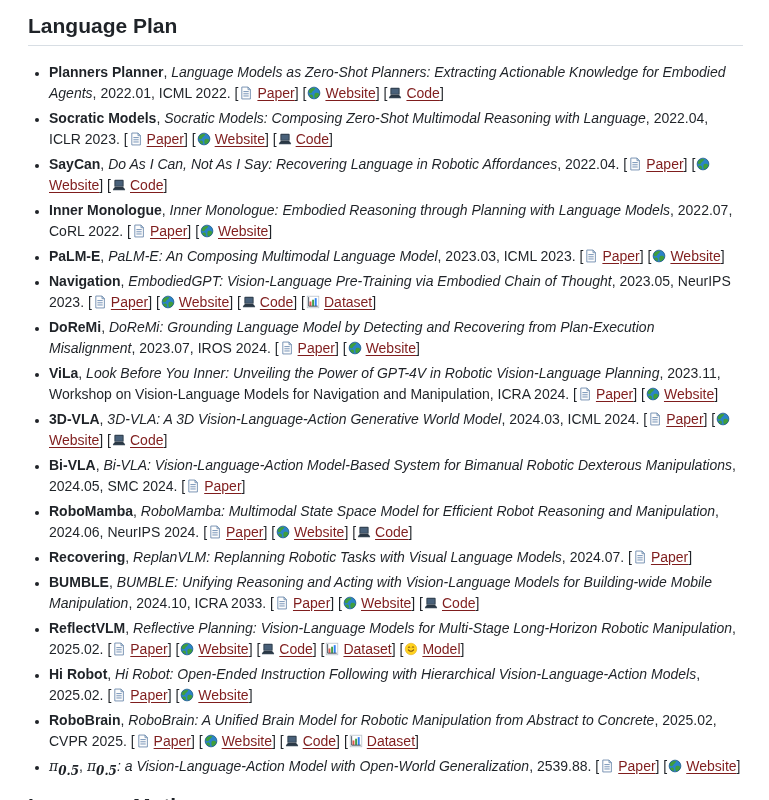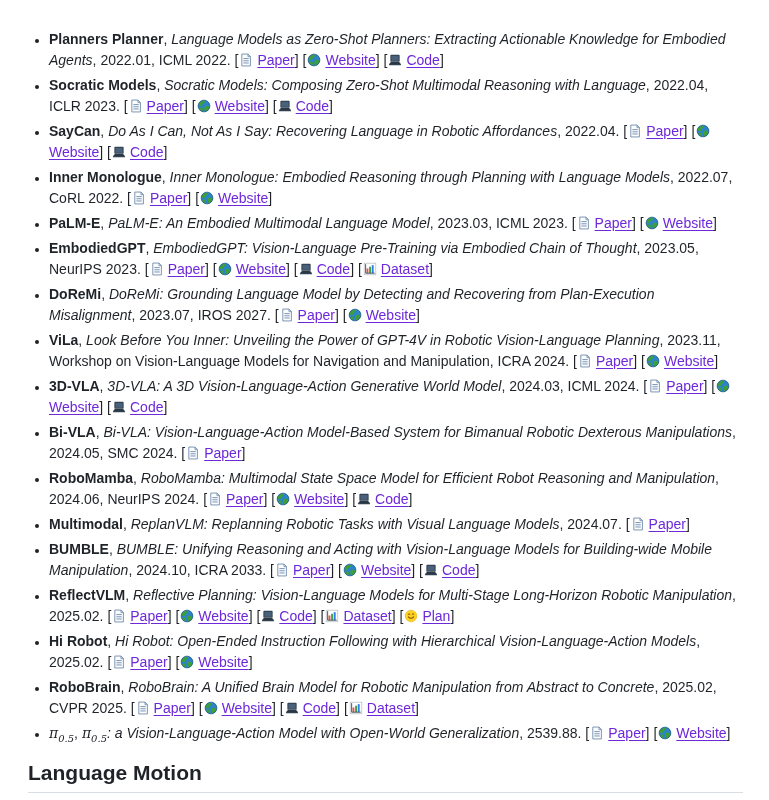--- a/index.html
+++ b/index.html
@@ -26,31 +26,32 @@
     font-size: 14px; line-height: 21px;
     margin-top: 4px;
     padding-left: 0;
   }
   ul.paper-list li::marker { color: #1f2328; font-size: 12px; }
   .paper-name { font-weight: 700; font-style: normal; }
   .paper-name.math { font-weight: 400; }
   .paper-title { font-style: italic; }
   .paper-meta { font-style: normal; }
   .pi { font-family: "DejaVu Serif", serif; font-style: italic; }
-  sub { font-size: 10px; line-height: 0; }
-  a.res-link { color: #6d28d9; text-decoration: none; cursor: pointer; }
+  sub { font-size: 12px; line-height: 0; font-weight: bold; }
+  a.res-link { color: #7f1d1d; text-decoration: none; cursor: pointer; }
   a.res-link .lbl { text-decoration: underline; text-underline-offset: 2px; }
   .bracket { color: #1f2328; }
   .icon { display: inline-block; width: 14px; height: 14px; vertical-align: -2px; margin: 0 4px 0 1px; }
   .icon svg { width: 14px; height: 14px; display: block; }
 </style>
 </head>
 <body>
 
 <div class="page">
+  <h2 class="section-heading">Language Plan</h2>
   <ul class="paper-list" id="paper-list">
       <li><b class="paper-name">Planners Planner</b>, <i class="paper-title">Language Models as Zero-Shot Planners: Extracting Actionable Knowledge for Embodied Agents</i>, <span class="paper-meta">2022.01, ICML 2022.</span> <span class="bracket">[</span><a class="res-link"><span class="icon"><svg viewBox="0 0 16 16">
               <path d="M3.2 1.2h7l2.8 3v10.6H3.2z" fill="#fdfdfd" stroke="#6a88ab" stroke-width="1"></path>
               <path d="M10.2 1.2l2.8 3h-2.8z" fill="#cfdcea" stroke="#6a88ab" stroke-width="0.8"></path>
               <g stroke="#7291b5" stroke-width="1.1">
                 <line x1="5" y1="6.4" x2="11.1" y2="6.4"></line>
                 <line x1="5" y1="8.9" x2="11.1" y2="8.9"></line>
                 <line x1="5" y1="11.4" x2="11.1" y2="11.4"></line>
               </g>
             </svg></span><span class="lbl">Paper</span></a><span class="bracket">]</span> <span class="bracket">[</span><a class="res-link"><span class="icon"><svg viewBox="0 0 16 16">
@@ -113,36 +114,36 @@
                 <line x1="5" y1="8.9" x2="11.1" y2="8.9"></line>
                 <line x1="5" y1="11.4" x2="11.1" y2="11.4"></line>
               </g>
             </svg></span><span class="lbl">Paper</span></a><span class="bracket">]</span> <span class="bracket">[</span><a class="res-link"><span class="icon"><svg viewBox="0 0 16 16">
               <circle cx="8" cy="8" r="6.7" fill="#2b83c8"></circle>
               <path d="M2 5.2C3.8 2.4 7 1.5 9.6 2.6 8.6 4.8 6.4 5.4 5.7 7.2 5.1 8.8 3.3 8.5 2 7.4Z" fill="#3f9e3c"></path>
               <path d="M9 8.2c2-1.1 4.4-.5 5.4 1.3-.8 2.8-3 4.5-5.2 4.7-1-2.2-1.2-4.4-.2-6Z" fill="#3f9e3c"></path>
               <path d="M6.2 10.4c.9 1 .7 2.6.1 3.6-1.8-.5-3.3-1.8-4-3.4 1.2-.8 3-1.2 3.9-.2Z" fill="#3f9e3c"></path>
               <circle cx="8" cy="8" r="6.7" fill="none" stroke="#1c5a86" stroke-width="0.9"></circle>
             </svg></span><span class="lbl">Website</span></a><span class="bracket">]</span></li>
-      <li><b class="paper-name">PaLM-E</b>, <i class="paper-title">PaLM-E: An Embodied Multimodal Language Model</i>, <span class="paper-meta">2023.03, ICML 2023.</span> <span class="bracket">[</span><a class="res-link"><span class="icon"><svg viewBox="0 0 16 16">
-              <path d="M3.2 1.2h7l2.8 3v10.6H3.2z" fill="#fdfdfd" stroke="#6a88ab" stroke-width="1"></path>
-              <path d="M10.2 1.2l2.8 3h-2.8z" fill="#cfdcea" stroke="#6a88ab" stroke-width="0.8"></path>
-              <g stroke="#7291b5" stroke-width="1.1">
-                <line x1="5" y1="6.4" x2="11.1" y2="6.4"></line>
-                <line x1="5" y1="8.9" x2="11.1" y2="8.9"></line>
-                <line x1="5" y1="11.4" x2="11.1" y2="11.4"></line>
-              </g>
-            </svg></span><span class="lbl">Paper</span></a><span class="bracket">]</span> <span class="bracket">[</span><a class="res-link"><span class="icon"><svg viewBox="0 0 16 16">
-              <circle cx="8" cy="8" r="6.7" fill="#2b83c8"></circle>
-              <path d="M2 5.2C3.8 2.4 7 1.5 9.6 2.6 8.6 4.8 6.4 5.4 5.7 7.2 5.1 8.8 3.3 8.5 2 7.4Z" fill="#3f9e3c"></path>
-              <path d="M9 8.2c2-1.1 4.4-.5 5.4 1.3-.8 2.8-3 4.5-5.2 4.7-1-2.2-1.2-4.4-.2-6Z" fill="#3f9e3c"></path>
-              <path d="M6.2 10.4c.9 1 .7 2.6.1 3.6-1.8-.5-3.3-1.8-4-3.4 1.2-.8 3-1.2 3.9-.2Z" fill="#3f9e3c"></path>
-              <circle cx="8" cy="8" r="6.7" fill="none" stroke="#1c5a86" stroke-width="0.9"></circle>
-            </svg></span><span class="lbl">Website</span></a><span class="bracket">]</span></li>
-      <li><b class="paper-name">EmbodiedGPT</b>, <i class="paper-title">EmbodiedGPT: Vision-Language Pre-Training via Embodied Chain of Thought</i>, <span class="paper-meta">2023.05, NeurIPS 2023.</span> <span class="bracket">[</span><a class="res-link"><span class="icon"><svg viewBox="0 0 16 16">
+      <li><b class="paper-name">PaLM-E</b>, <i class="paper-title">PaLM-E: An Composing Multimodal Language Model</i>, <span class="paper-meta">2023.03, ICML 2023.</span> <span class="bracket">[</span><a class="res-link"><span class="icon"><svg viewBox="0 0 16 16">
+              <path d="M3.2 1.2h7l2.8 3v10.6H3.2z" fill="#fdfdfd" stroke="#6a88ab" stroke-width="1"></path>
+              <path d="M10.2 1.2l2.8 3h-2.8z" fill="#cfdcea" stroke="#6a88ab" stroke-width="0.8"></path>
+              <g stroke="#7291b5" stroke-width="1.1">
+                <line x1="5" y1="6.4" x2="11.1" y2="6.4"></line>
+                <line x1="5" y1="8.9" x2="11.1" y2="8.9"></line>
+                <line x1="5" y1="11.4" x2="11.1" y2="11.4"></line>
+              </g>
+            </svg></span><span class="lbl">Paper</span></a><span class="bracket">]</span> <span class="bracket">[</span><a class="res-link"><span class="icon"><svg viewBox="0 0 16 16">
+              <circle cx="8" cy="8" r="6.7" fill="#2b83c8"></circle>
+              <path d="M2 5.2C3.8 2.4 7 1.5 9.6 2.6 8.6 4.8 6.4 5.4 5.7 7.2 5.1 8.8 3.3 8.5 2 7.4Z" fill="#3f9e3c"></path>
+              <path d="M9 8.2c2-1.1 4.4-.5 5.4 1.3-.8 2.8-3 4.5-5.2 4.7-1-2.2-1.2-4.4-.2-6Z" fill="#3f9e3c"></path>
+              <path d="M6.2 10.4c.9 1 .7 2.6.1 3.6-1.8-.5-3.3-1.8-4-3.4 1.2-.8 3-1.2 3.9-.2Z" fill="#3f9e3c"></path>
+              <circle cx="8" cy="8" r="6.7" fill="none" stroke="#1c5a86" stroke-width="0.9"></circle>
+            </svg></span><span class="lbl">Website</span></a><span class="bracket">]</span></li>
+      <li><b class="paper-name">Navigation</b>, <i class="paper-title">EmbodiedGPT: Vision-Language Pre-Training via Embodied Chain of Thought</i>, <span class="paper-meta">2023.05, NeurIPS 2023.</span> <span class="bracket">[</span><a class="res-link"><span class="icon"><svg viewBox="0 0 16 16">
               <path d="M3.2 1.2h7l2.8 3v10.6H3.2z" fill="#fdfdfd" stroke="#6a88ab" stroke-width="1"></path>
               <path d="M10.2 1.2l2.8 3h-2.8z" fill="#cfdcea" stroke="#6a88ab" stroke-width="0.8"></path>
               <g stroke="#7291b5" stroke-width="1.1">
                 <line x1="5" y1="6.4" x2="11.1" y2="6.4"></line>
                 <line x1="5" y1="8.9" x2="11.1" y2="8.9"></line>
                 <line x1="5" y1="11.4" x2="11.1" y2="11.4"></line>
               </g>
             </svg></span><span class="lbl">Paper</span></a><span class="bracket">]</span> <span class="bracket">[</span><a class="res-link"><span class="icon"><svg viewBox="0 0 16 16">
               <circle cx="8" cy="8" r="6.7" fill="#2b83c8"></circle>
               <path d="M2 5.2C3.8 2.4 7 1.5 9.6 2.6 8.6 4.8 6.4 5.4 5.7 7.2 5.1 8.8 3.3 8.5 2 7.4Z" fill="#3f9e3c"></path>
@@ -154,21 +155,21 @@
               <rect x="3.9" y="3.3" width="8.2" height="5.6" fill="#49617a"></rect>
               <path d="M1.3 12.7l2-2.3h9.4l2 2.3z" fill="#2a3845"></path>
               <rect x="1" y="12.5" width="14" height="1.6" rx="0.8" fill="#32414f"></rect>
             </svg></span><span class="lbl">Code</span></a><span class="bracket">]</span> <span class="bracket">[</span><a class="res-link"><span class="icon"><svg viewBox="0 0 16 16">
               <rect x="1.4" y="1.4" width="13.2" height="13.2" fill="#ffffff" stroke="#b9c0c9" stroke-width="0.9"></rect>
               <rect x="4" y="7.4" width="2.2" height="5.4" fill="#e2574c"></rect>
               <rect x="7" y="5.4" width="2.2" height="7.4" fill="#43a047"></rect>
               <rect x="10" y="3.6" width="2.2" height="9.2" fill="#2d7ff0"></rect>
               <path d="M3 2.4v10.4h10.4" stroke="#4a5560" stroke-width="1.1" fill="none"></path>
             </svg></span><span class="lbl">Dataset</span></a><span class="bracket">]</span></li>
-      <li><b class="paper-name">DoReMi</b>, <i class="paper-title">DoReMi: Grounding Language Model by Detecting and Recovering from Plan-Execution Misalignment</i>, <span class="paper-meta">2023.07, IROS 2027.</span> <span class="bracket">[</span><a class="res-link"><span class="icon"><svg viewBox="0 0 16 16">
+      <li><b class="paper-name">DoReMi</b>, <i class="paper-title">DoReMi: Grounding Language Model by Detecting and Recovering from Plan-Execution Misalignment</i>, <span class="paper-meta">2023.07, IROS 2024.</span> <span class="bracket">[</span><a class="res-link"><span class="icon"><svg viewBox="0 0 16 16">
               <path d="M3.2 1.2h7l2.8 3v10.6H3.2z" fill="#fdfdfd" stroke="#6a88ab" stroke-width="1"></path>
               <path d="M10.2 1.2l2.8 3h-2.8z" fill="#cfdcea" stroke="#6a88ab" stroke-width="0.8"></path>
               <g stroke="#7291b5" stroke-width="1.1">
                 <line x1="5" y1="6.4" x2="11.1" y2="6.4"></line>
                 <line x1="5" y1="8.9" x2="11.1" y2="8.9"></line>
                 <line x1="5" y1="11.4" x2="11.1" y2="11.4"></line>
               </g>
             </svg></span><span class="lbl">Paper</span></a><span class="bracket">]</span> <span class="bracket">[</span><a class="res-link"><span class="icon"><svg viewBox="0 0 16 16">
               <circle cx="8" cy="8" r="6.7" fill="#2b83c8"></circle>
               <path d="M2 5.2C3.8 2.4 7 1.5 9.6 2.6 8.6 4.8 6.4 5.4 5.7 7.2 5.1 8.8 3.3 8.5 2 7.4Z" fill="#3f9e3c"></path>
@@ -233,21 +234,21 @@
               <path d="M2 5.2C3.8 2.4 7 1.5 9.6 2.6 8.6 4.8 6.4 5.4 5.7 7.2 5.1 8.8 3.3 8.5 2 7.4Z" fill="#3f9e3c"></path>
               <path d="M9 8.2c2-1.1 4.4-.5 5.4 1.3-.8 2.8-3 4.5-5.2 4.7-1-2.2-1.2-4.4-.2-6Z" fill="#3f9e3c"></path>
               <path d="M6.2 10.4c.9 1 .7 2.6.1 3.6-1.8-.5-3.3-1.8-4-3.4 1.2-.8 3-1.2 3.9-.2Z" fill="#3f9e3c"></path>
               <circle cx="8" cy="8" r="6.7" fill="none" stroke="#1c5a86" stroke-width="0.9"></circle>
             </svg></span><span class="lbl">Website</span></a><span class="bracket">]</span> <span class="bracket">[</span><a class="res-link"><span class="icon"><svg viewBox="0 0 16 16">
               <rect x="2.7" y="2.1" width="10.6" height="8" rx="1" fill="#32414f"></rect>
               <rect x="3.9" y="3.3" width="8.2" height="5.6" fill="#49617a"></rect>
               <path d="M1.3 12.7l2-2.3h9.4l2 2.3z" fill="#2a3845"></path>
               <rect x="1" y="12.5" width="14" height="1.6" rx="0.8" fill="#32414f"></rect>
             </svg></span><span class="lbl">Code</span></a><span class="bracket">]</span></li>
-      <li><b class="paper-name">Multimodal</b>, <i class="paper-title">ReplanVLM: Replanning Robotic Tasks with Visual Language Models</i>, <span class="paper-meta">2024.07.</span> <span class="bracket">[</span><a class="res-link"><span class="icon"><svg viewBox="0 0 16 16">
+      <li><b class="paper-name">Recovering</b>, <i class="paper-title">ReplanVLM: Replanning Robotic Tasks with Visual Language Models</i>, <span class="paper-meta">2024.07.</span> <span class="bracket">[</span><a class="res-link"><span class="icon"><svg viewBox="0 0 16 16">
               <path d="M3.2 1.2h7l2.8 3v10.6H3.2z" fill="#fdfdfd" stroke="#6a88ab" stroke-width="1"></path>
               <path d="M10.2 1.2l2.8 3h-2.8z" fill="#cfdcea" stroke="#6a88ab" stroke-width="0.8"></path>
               <g stroke="#7291b5" stroke-width="1.1">
                 <line x1="5" y1="6.4" x2="11.1" y2="6.4"></line>
                 <line x1="5" y1="8.9" x2="11.1" y2="8.9"></line>
                 <line x1="5" y1="11.4" x2="11.1" y2="11.4"></line>
               </g>
             </svg></span><span class="lbl">Paper</span></a><span class="bracket">]</span></li>
       <li><b class="paper-name">BUMBLE</b>, <i class="paper-title">BUMBLE: Unifying Reasoning and Acting with Vision-Language Models for Building-wide Mobile Manipulation</i>, <span class="paper-meta">2024.10, ICRA 2033.</span> <span class="bracket">[</span><a class="res-link"><span class="icon"><svg viewBox="0 0 16 16">
               <path d="M3.2 1.2h7l2.8 3v10.6H3.2z" fill="#fdfdfd" stroke="#6a88ab" stroke-width="1"></path>
@@ -292,21 +293,21 @@
               <rect x="1.4" y="1.4" width="13.2" height="13.2" fill="#ffffff" stroke="#b9c0c9" stroke-width="0.9"></rect>
               <rect x="4" y="7.4" width="2.2" height="5.4" fill="#e2574c"></rect>
               <rect x="7" y="5.4" width="2.2" height="7.4" fill="#43a047"></rect>
               <rect x="10" y="3.6" width="2.2" height="9.2" fill="#2d7ff0"></rect>
               <path d="M3 2.4v10.4h10.4" stroke="#4a5560" stroke-width="1.1" fill="none"></path>
             </svg></span><span class="lbl">Dataset</span></a><span class="bracket">]</span> <span class="bracket">[</span><a class="res-link"><span class="icon"><svg viewBox="0 0 16 16">
               <circle cx="8" cy="8" r="6.6" fill="#ffd21e" stroke="#e0a80c" stroke-width="0.6"></circle>
               <path d="M4.7 6.1q1-1.5 2.1-.1" stroke="#7a4b10" fill="none" stroke-width="1.1" stroke-linecap="round"></path>
               <path d="M9.2 6q1-1.5 2.1-.1" stroke="#7a4b10" fill="none" stroke-width="1.1" stroke-linecap="round"></path>
               <path d="M5 8.9q3 3.2 6 0" stroke="#7a4b10" fill="none" stroke-width="1.2" stroke-linecap="round"></path>
-            </svg></span><span class="lbl">Plan</span></a><span class="bracket">]</span></li>
+            </svg></span><span class="lbl">Model</span></a><span class="bracket">]</span></li>
       <li><b class="paper-name">Hi Robot</b>, <i class="paper-title">Hi Robot: Open-Ended Instruction Following with Hierarchical Vision-Language-Action Models</i>, <span class="paper-meta">2025.02.</span> <span class="bracket">[</span><a class="res-link"><span class="icon"><svg viewBox="0 0 16 16">
               <path d="M3.2 1.2h7l2.8 3v10.6H3.2z" fill="#fdfdfd" stroke="#6a88ab" stroke-width="1"></path>
               <path d="M10.2 1.2l2.8 3h-2.8z" fill="#cfdcea" stroke="#6a88ab" stroke-width="0.8"></path>
               <g stroke="#7291b5" stroke-width="1.1">
                 <line x1="5" y1="6.4" x2="11.1" y2="6.4"></line>
                 <line x1="5" y1="8.9" x2="11.1" y2="8.9"></line>
                 <line x1="5" y1="11.4" x2="11.1" y2="11.4"></line>
               </g>
             </svg></span><span class="lbl">Paper</span></a><span class="bracket">]</span> <span class="bracket">[</span><a class="res-link"><span class="icon"><svg viewBox="0 0 16 16">
               <circle cx="8" cy="8" r="6.7" fill="#2b83c8"></circle>

